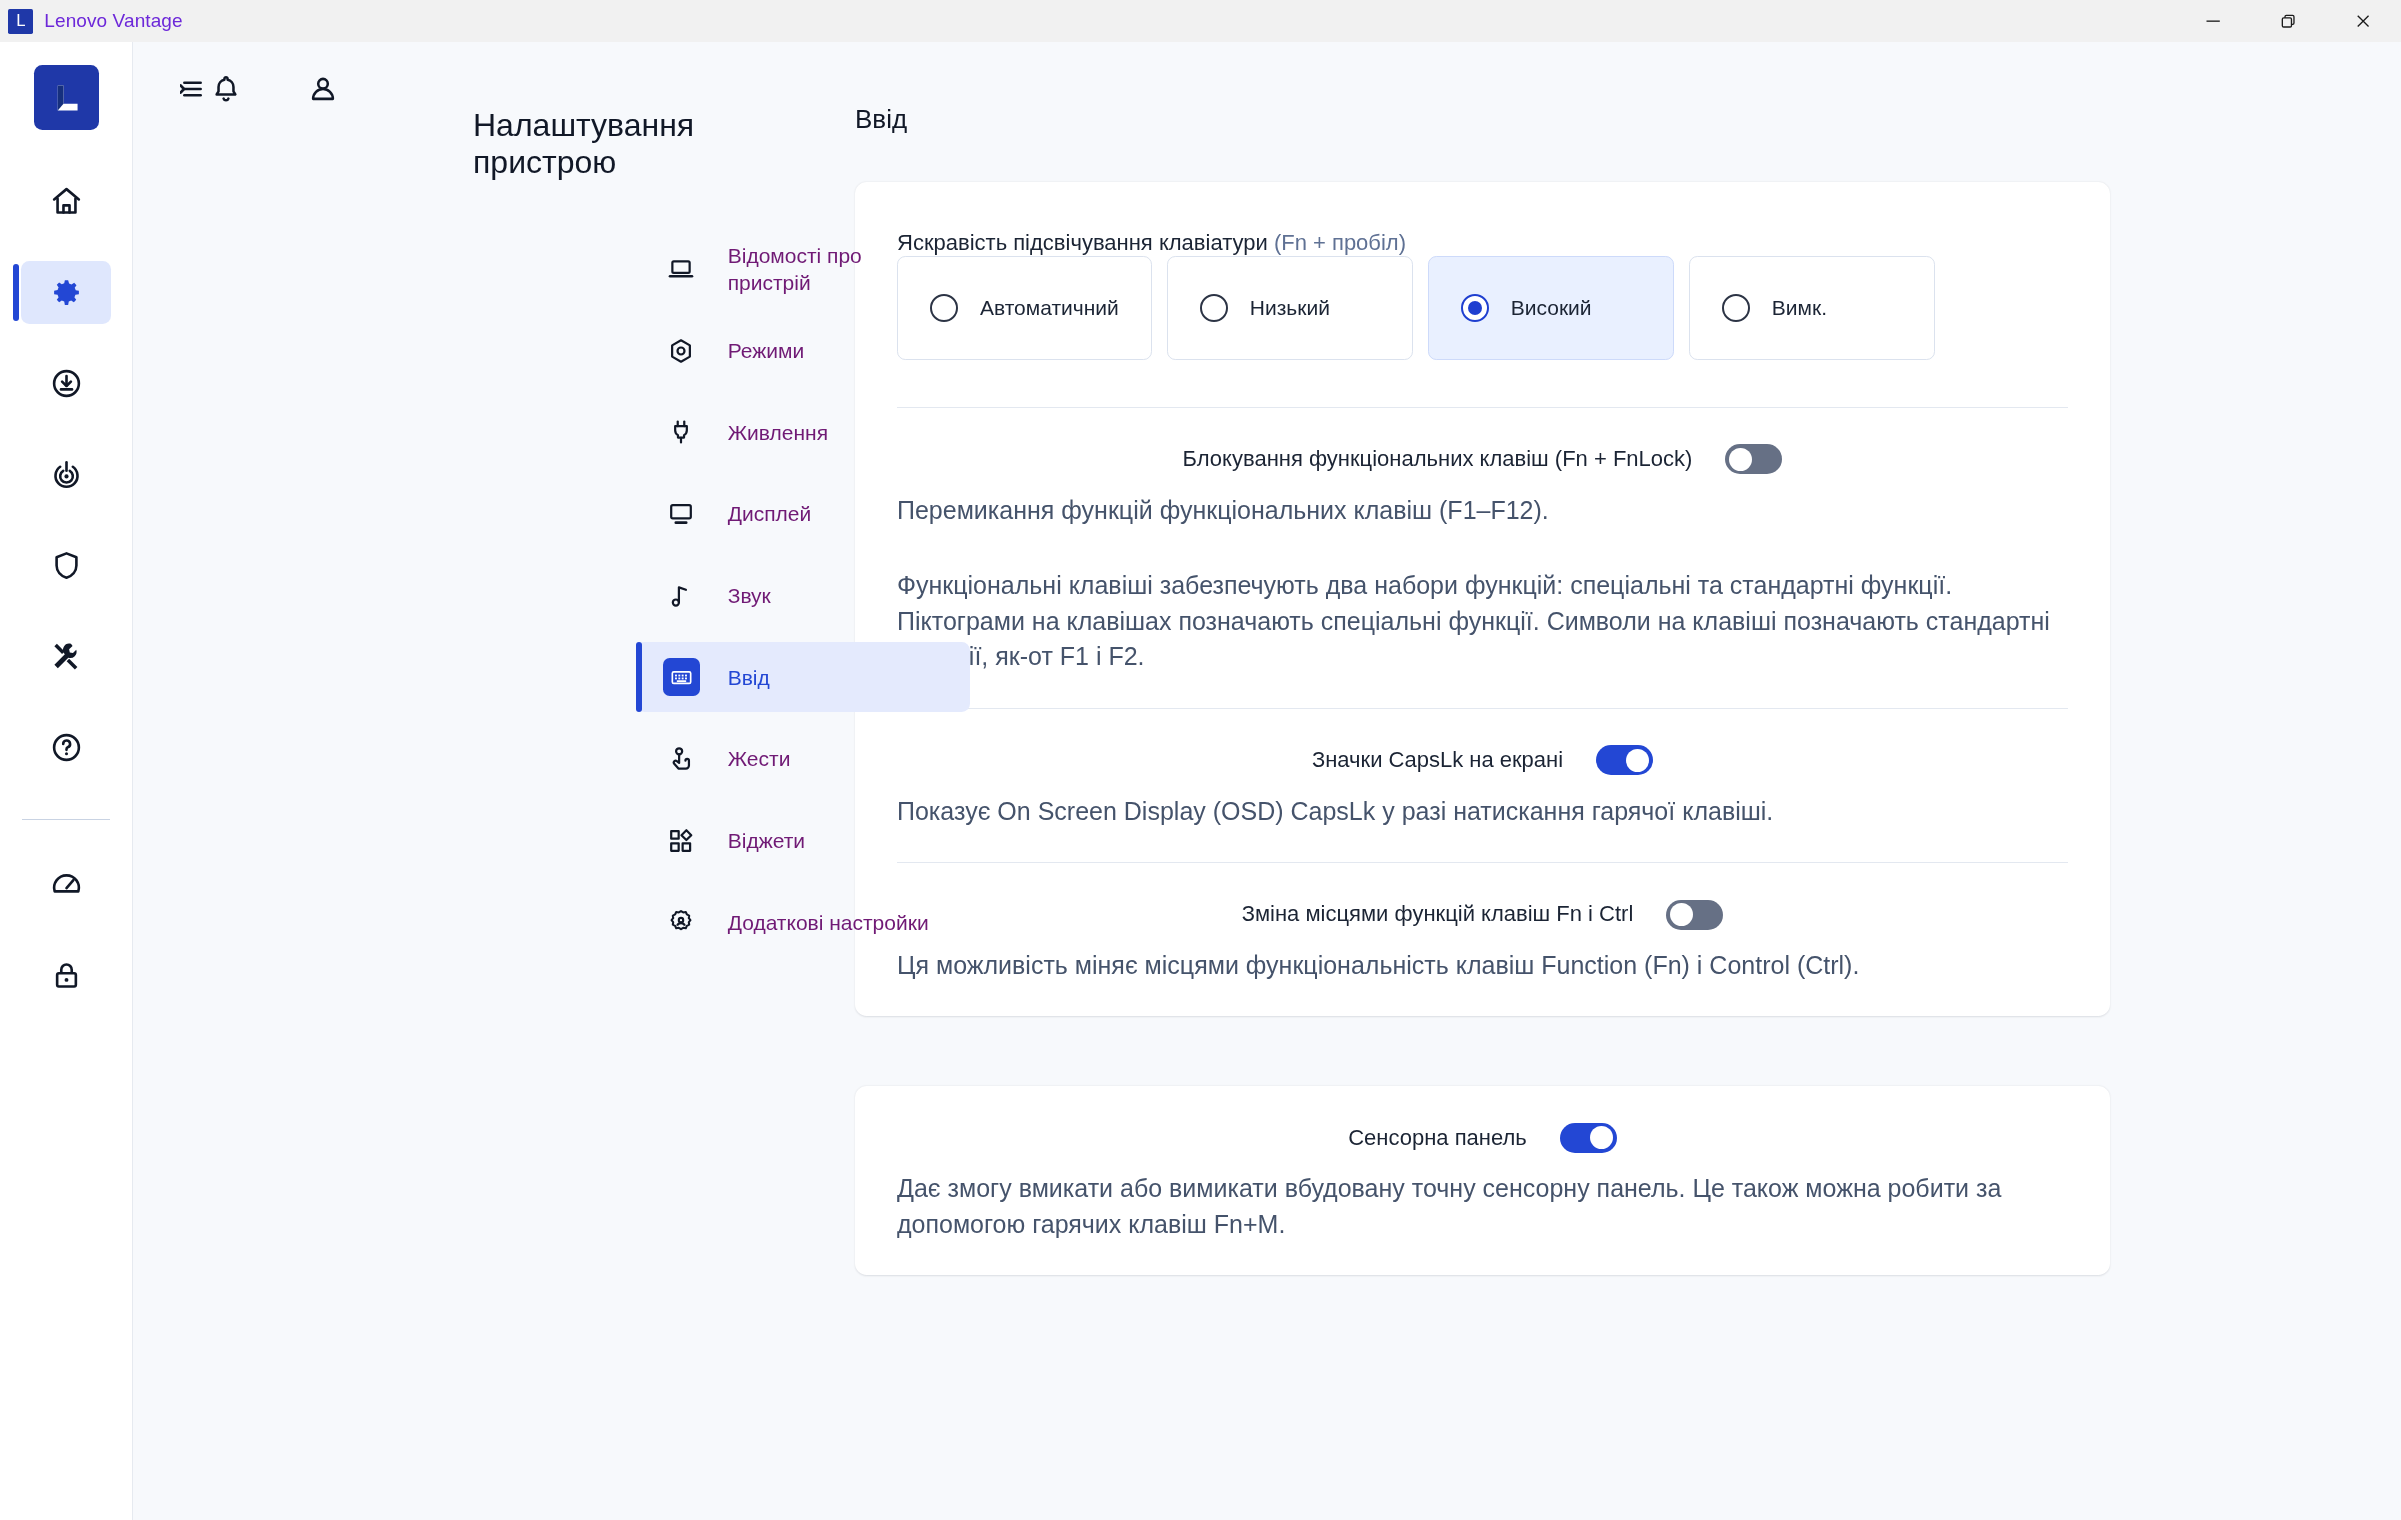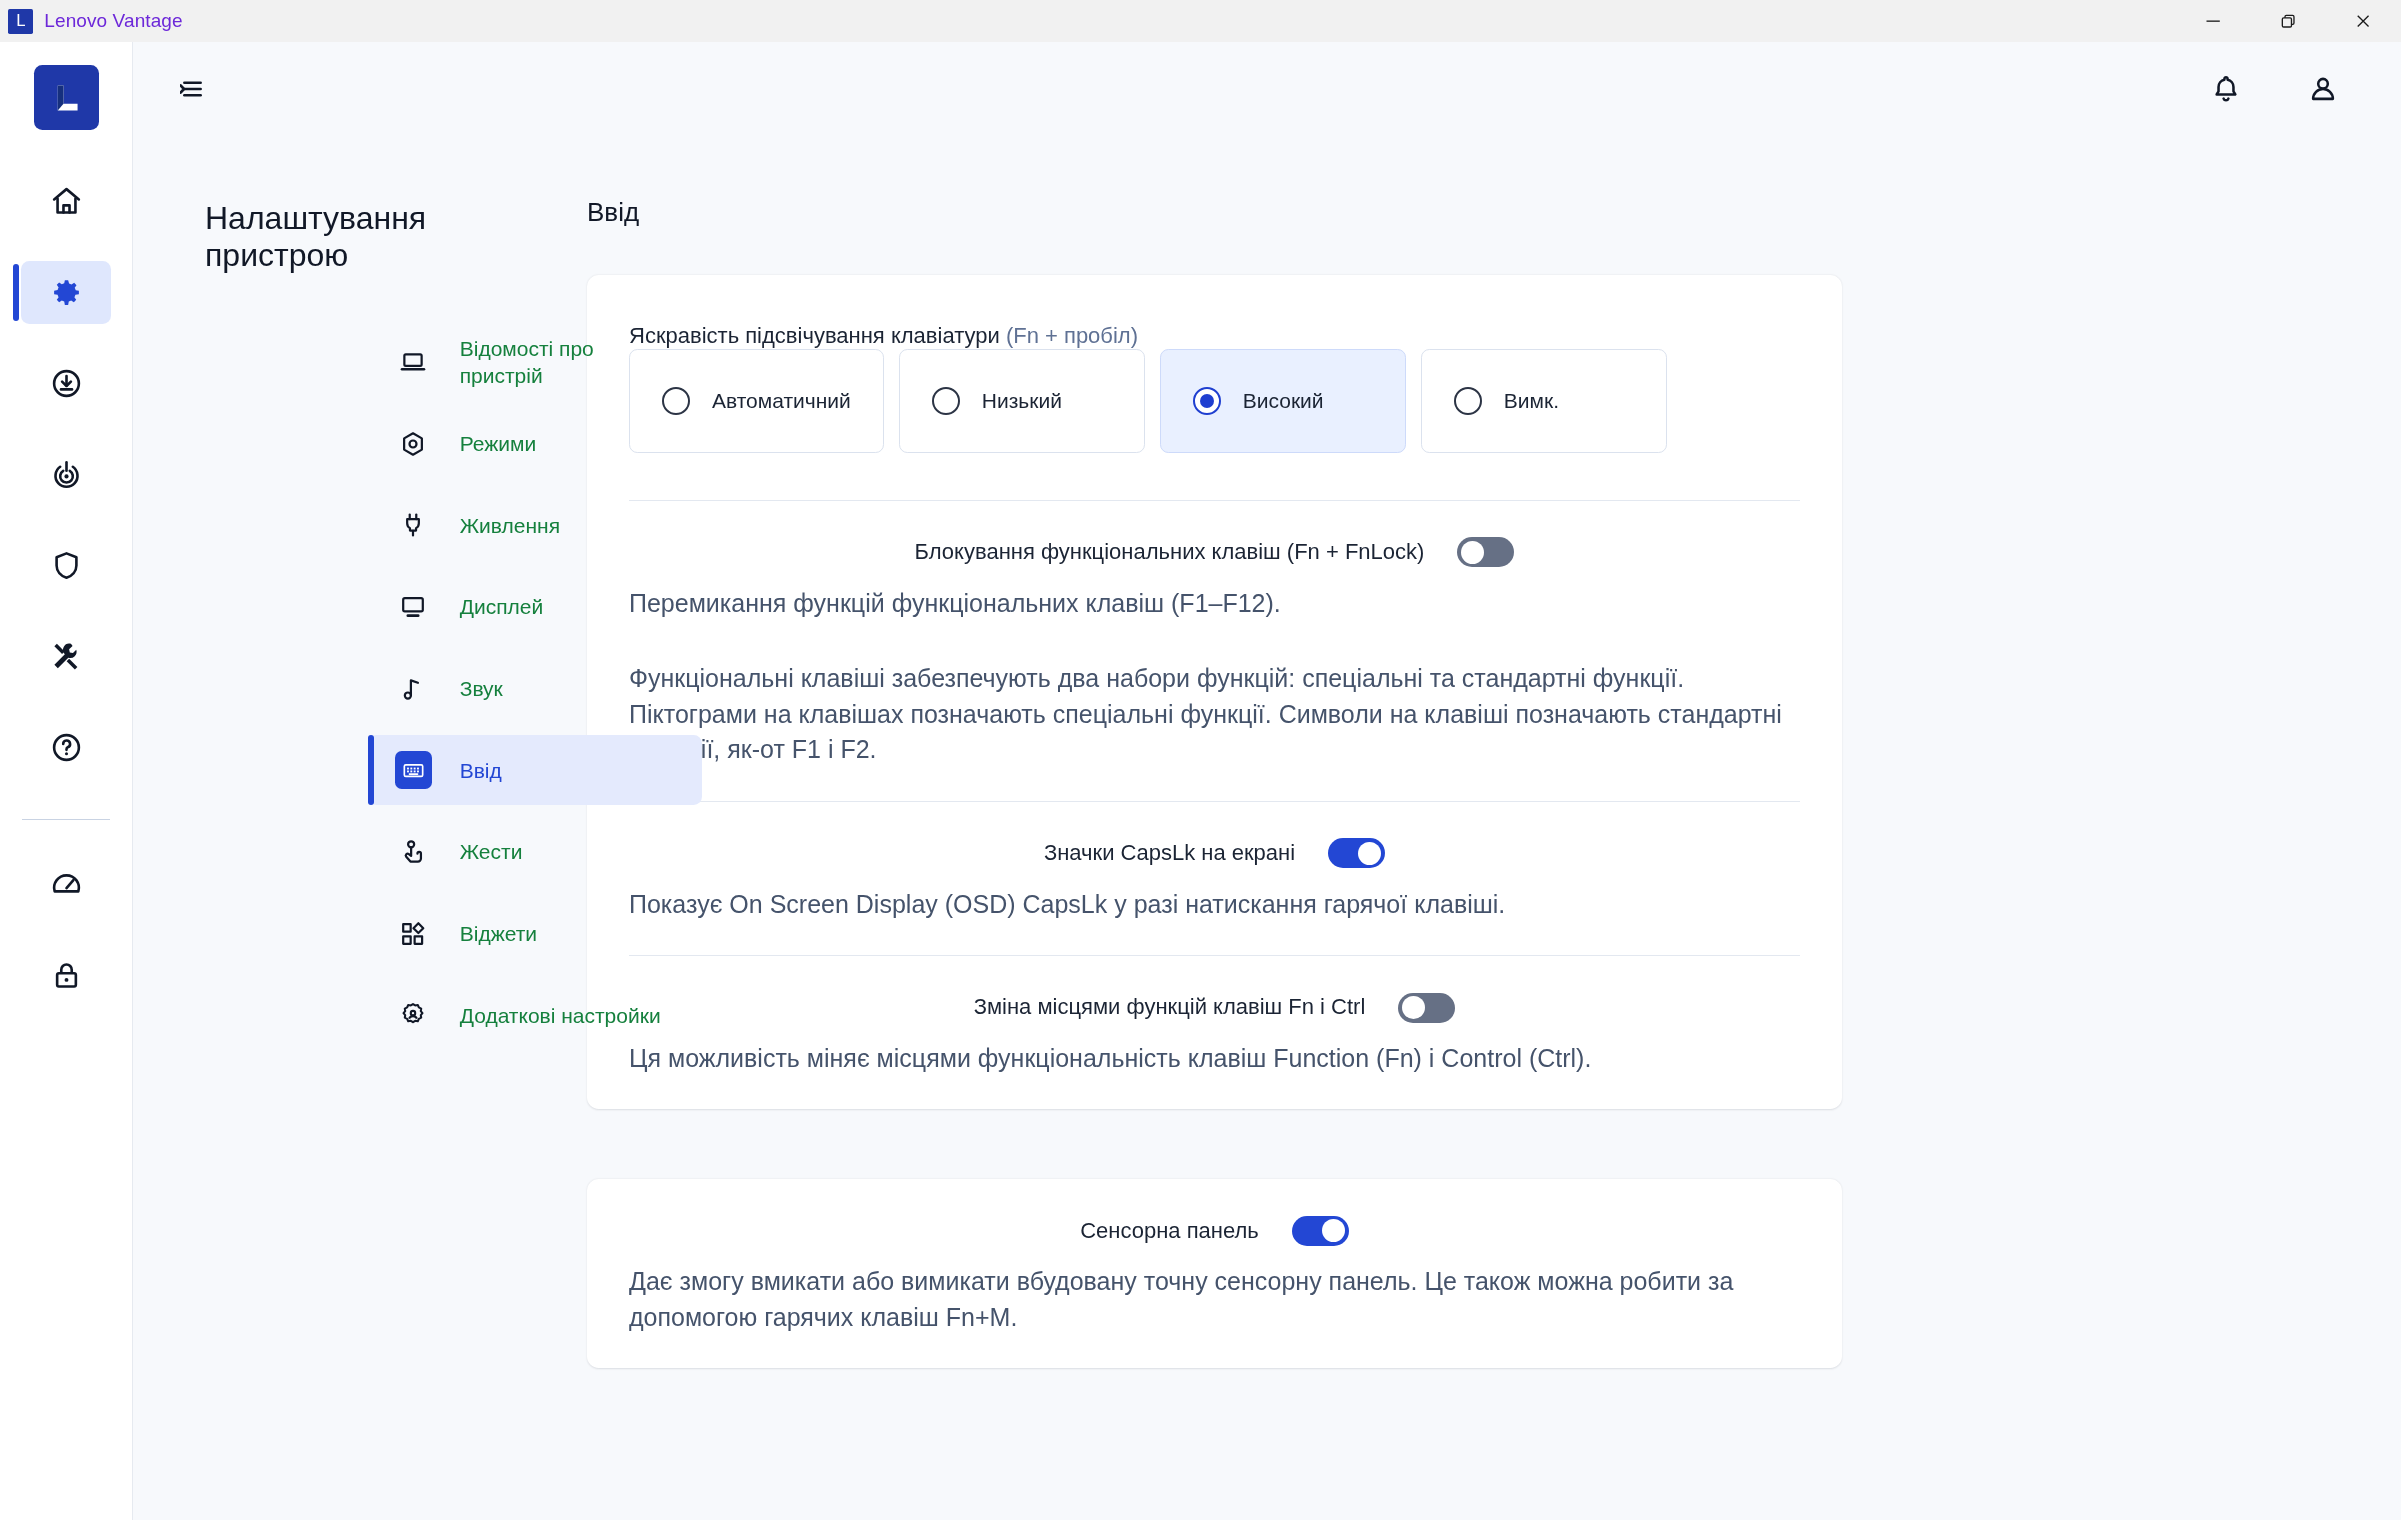--- a/index.html
+++ b/index.html
@@ -107,21 +107,21 @@
     width: 88px;
     height: 1.7px;
     background: #c9d3e3;
     margin: 11.7px 0 33px 0;
   }
 
   
   .content {
     flex: 1;
     display: flex;
-    flex-direction: column;
+    flex-direction: row;
     min-width: 0;
   }
   .topbar {
     height: 93px;
     display: flex;
     align-items: center;
     justify-content: space-between;
     padding: 0 62px 0 47px;
     flex: none;
   }
@@ -159,21 +159,21 @@
     cursor: pointer;
     position: relative;
     color: #111827;
   }
   .secnav-item + .secnav-item { margin-top: 11.7px; }
   .secnav-item .sn-icon { width: 37px; display: flex; justify-content: center; flex: none; }
   .secnav-item .sn-icon svg { display: block; }
   .secnav-item .sn-label {
     font-size: 21px;
     line-height: 1.3;
-    color: #15803d;
+    color: #701a75;
   }
   .secnav-item.active { background: #e4eafd; }
   .secnav-item.active::before {
     content: "";
     position: absolute;
     left: 0; top: 0;
     width: 5.8px; height: 100%;
     background: #2347d4;
     border-radius: 3.3px;
   }

